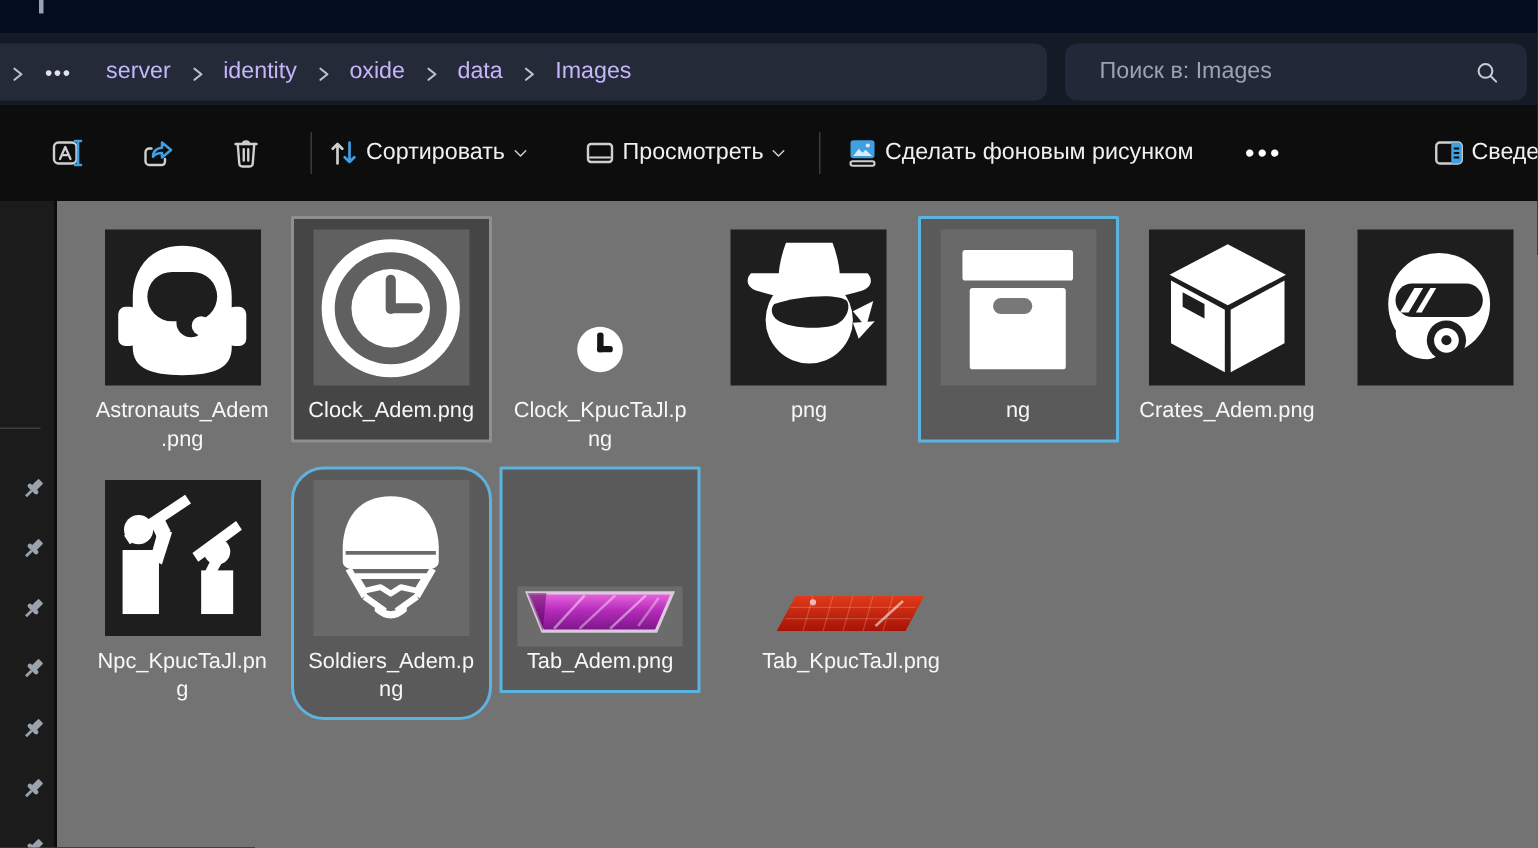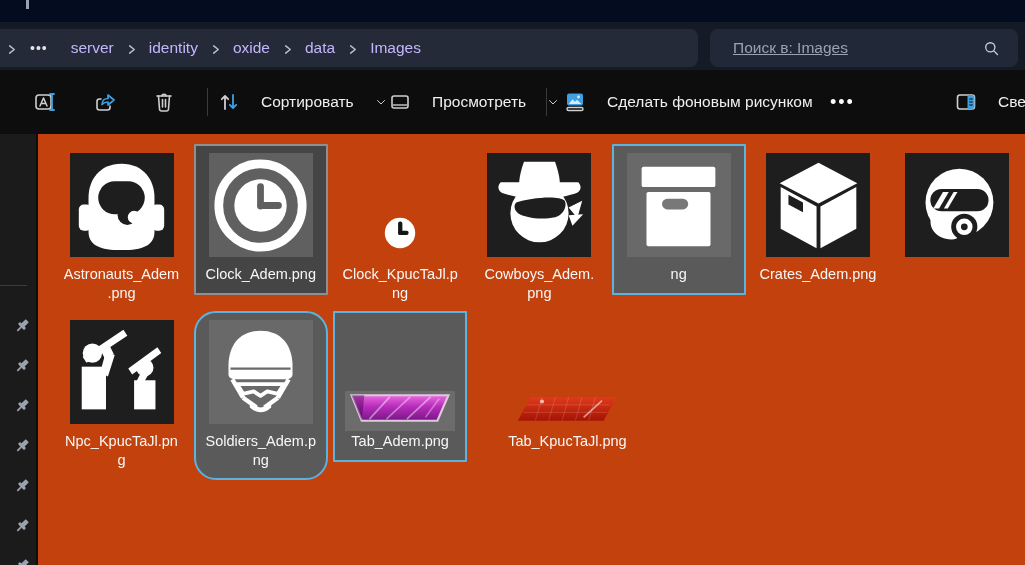--- a/index.html
+++ b/index.html
@@ -17,35 +17,35 @@
   .addressrow { position:absolute; left:0; top:22px; width:1025px; height:48px; background:#151a27; }
   .breadcrumb-pill { position:absolute; left:0; top:7px; width:698px; height:38px;
                      background:#242a37; border-radius:0 8px 8px 0; display:flex; align-items:center;
                      padding-left:5px; }
   .crumb { color:#c4b5fd; font-size:15.5px; padding:0 11px; cursor:default; }
   .crumb-dots { color:#dfe2e6; font-size:14px; letter-spacing:1px; padding:0 12px; }
   .crumb-chev { width:11px; height:11px; flex:0 0 auto; margin:2px 1px 0 1px; }
   .searchbox { position:absolute; left:710px; top:7px; width:308px; height:38px; background:#212837;
                border-radius:8px; display:flex; align-items:center; }
   .searchbox input { flex:1; background:transparent; border:none; outline:none; color:#9aa3ae;
-                     font-size:15.5px; padding-left:23px; font-family:inherit;text-decoration:underline; }
+                     font-size:15.5px; padding-left:23px; font-family:inherit; }
   .searchbox input::placeholder { color:#9aa3ae; opacity:1; }
   .search-glyph { width:19px; height:19px; margin-right:17px; flex:0 0 auto; }
 
   
   .toolbar { position:absolute; left:0; top:70px; width:1025px; height:64px; background:#0d0d0d; }
-  .tb-item { position:absolute; top:0; height:64px; display:flex; align-items:center; gap:20px;
+  .tb-item { position:absolute; top:0; height:64px; display:flex; align-items:center; gap:3px;
              color:#f0f0f0; font-size:15.5px; cursor:default; }
   .tb-icon { width:24px; height:24px; flex:0 0 auto; }
   .tb-chev { width:12px; height:12px; margin-left:1px; flex:0 0 auto; }
   .tb-divider { position:absolute; top:18px; width:1px; height:28px; background:#3a3a3a; }
   .tb-dots { font-size:18px; letter-spacing:2px; color:#ffffff; }
 
   
-  .content { position:absolute; left:0; top:134px; width:1025px; height:431px; background:#c2410c; }
+  .content { position:absolute; left:0; top:134px; width:1025px; height:431px; background:#737373; }
   .nav-rail { position:absolute; left:0; top:0; width:36px; height:431px; background:#1b1b1b; }
   .rail-divider-v { position:absolute; left:36px; top:0; width:2px; height:431px; background:#0d0d0d; }
   .rail-divider-h { position:absolute; left:0; top:151px; width:27px; height:1px; background:#3d3d3d; }
   .rail-pin { position:absolute; left:13px; width:18px; height:18px; }
 
   
   .tile { position:absolute; width:134px; border:2px solid transparent; padding-bottom:9px;
           border-radius:1px; cursor:default; }
   .tile.sel-blue { background:#5a5a5a; border-color:#5db3e0; }
   .tile.sel-gray { background:#454545; border-color:#8f8f8f; }
@@ -410,21 +410,20 @@
   </div>
         <div class="tile sel-none thumb-dark icon-cowboy" style="left: 472.4px; top: 10px;">
     <div class="thumb">
       <div class="sq">
         <svg class="file-icon ic-cowboy">
                 <use href="#sym-cowboy"></use>
               </svg>
       </div>
     </div>
     <div class="label">
-            <div>Cowboys_Adem.</div>
             <div>png</div>
           </div>
   </div>
         <div class="tile sel-blue thumb-gray icon-crate" style="left: 611.7px; top: 10px;">
     <div class="thumb">
       <div class="sq">
         <svg class="file-icon ic-crate">
                 <use href="#sym-crate"></use>
               </svg>
       </div>

